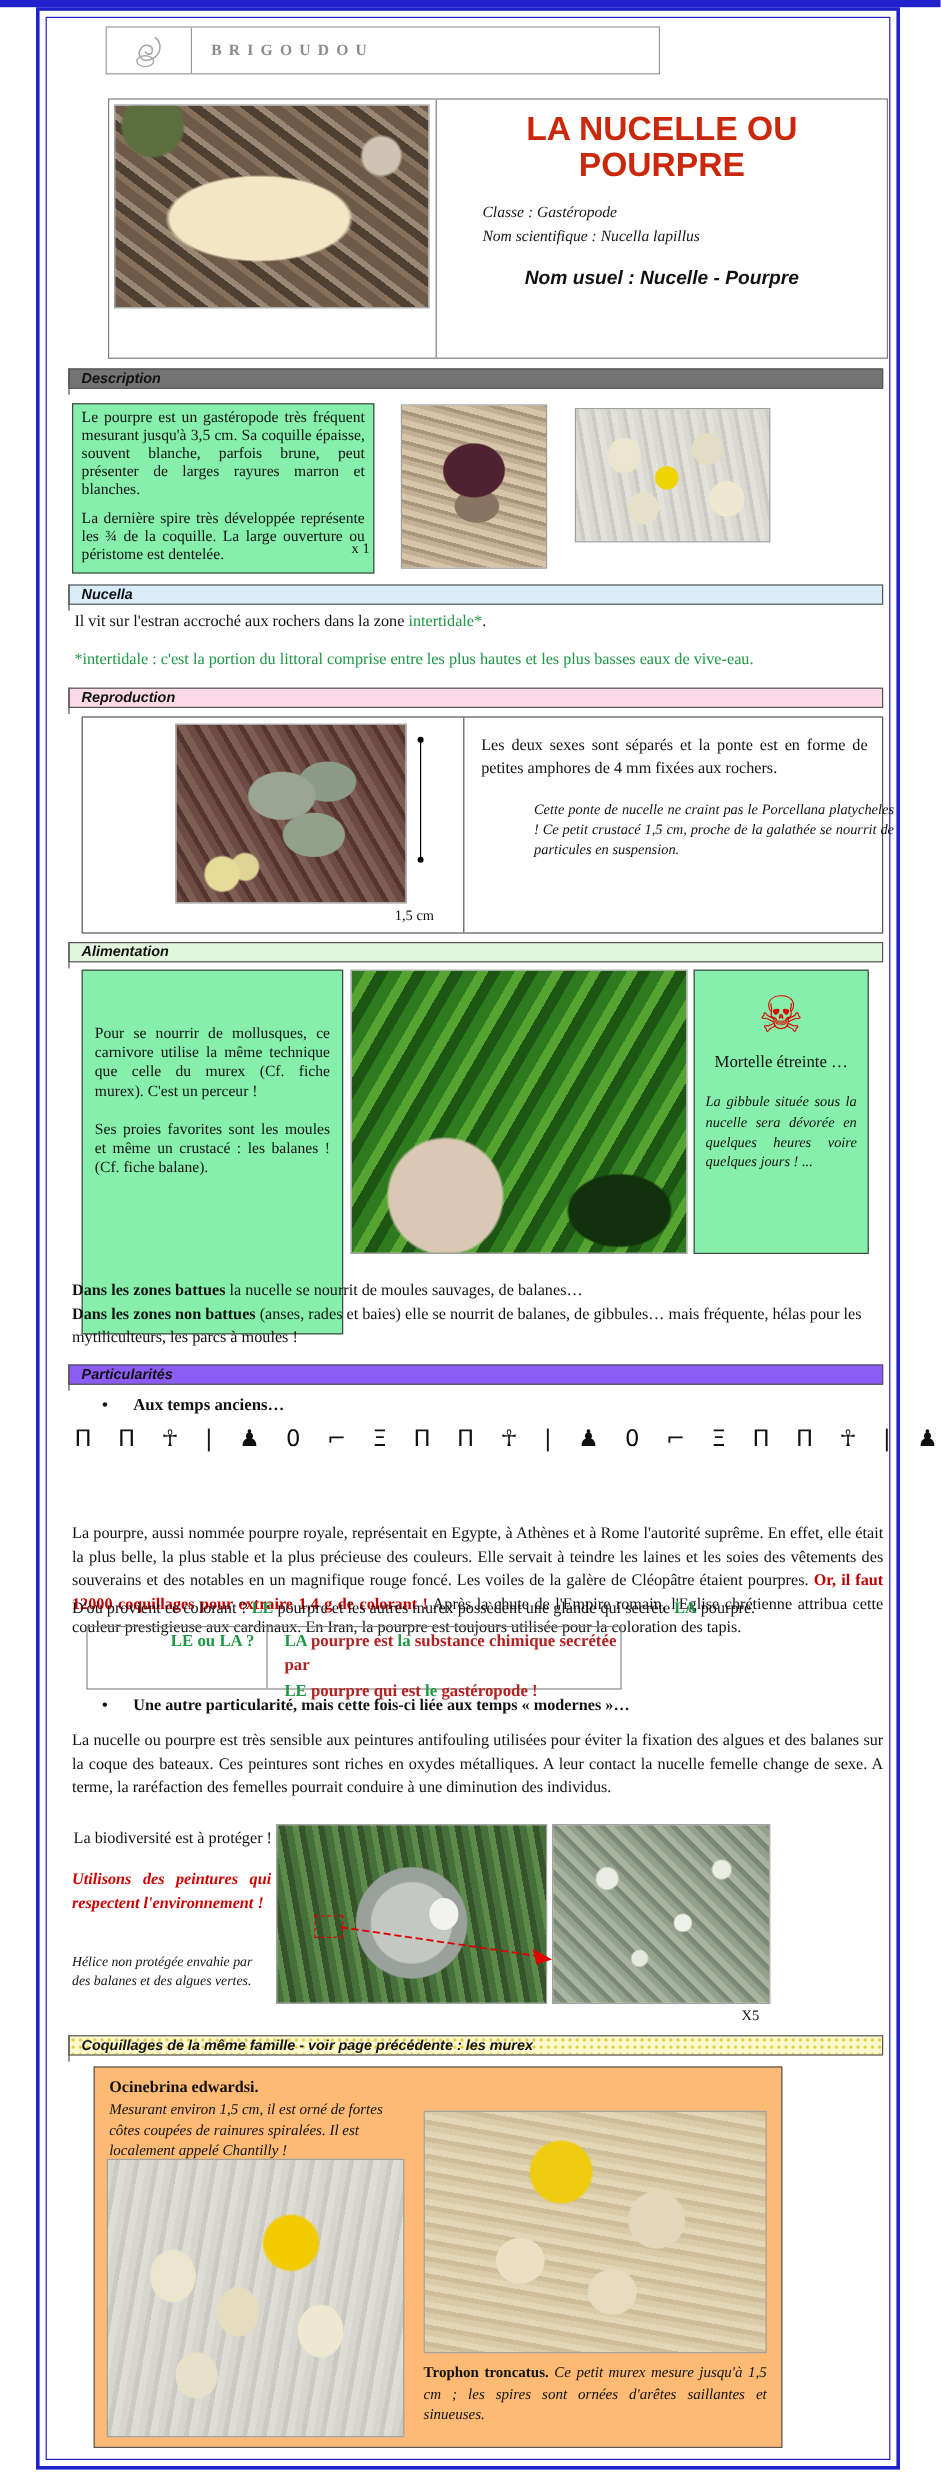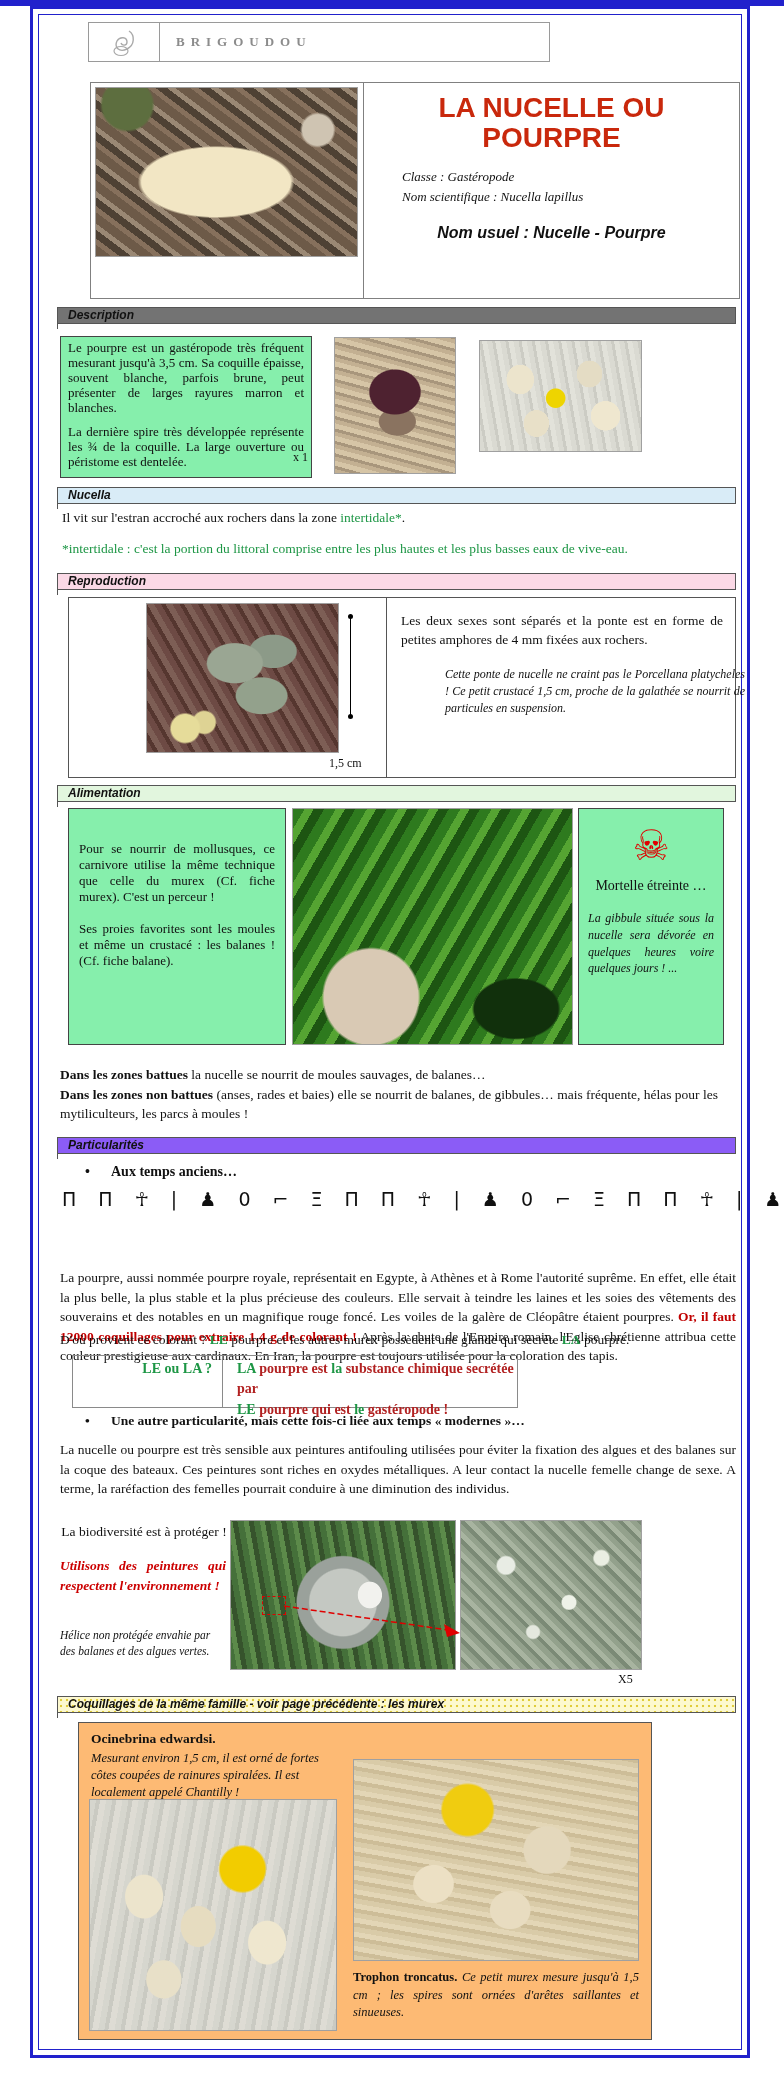--- a/index.html
+++ b/index.html
@@ -84,21 +84,21 @@
   .box{border:1px solid #444;box-sizing:border-box;background:#86efac;}
   #desc-text{left:60px;top:336px;width:252px;height:142px;padding:3px 7px;
              font-size:13px;line-height:15px;text-align:justify;overflow:hidden;}
   .gap{height:9px;}
   .green{color:#1d9645;}
   .dkred{color:#c00000;font-weight:bold;}
   .boxred{color:#b22222;}
   #repro-box{left:68px;top:597px;width:668px;height:181px;border:1px solid #555;box-sizing:border-box;}
   .vline{position:absolute;background:#000;}
   .dot{position:absolute;width:5px;height:5px;border-radius:50%;background:#000;}
-  #alim-text{left:68px;top:808px;width:218px;height:237px;padding:32px 10px 0 10px;
+  #alim-text{left:68px;top:808px;width:218px;height:304px;padding:44px 10px 0 10px;
              font-size:13px;line-height:16px;text-align:justify;}
   #alim-right{left:578px;top:808px;width:146px;height:237px;text-align:center;}
   #skull{font-family:"DejaVu Sans",sans-serif;font-size:42px;line-height:1;color:#e00000;margin-top:16px;}
   .para{position:absolute;font-size:13.5px;line-height:1.45;text-align:justify;}
   .bullet-row{position:absolute;display:flex;font-family:"Liberation Serif",serif;font-weight:bold;}
   .bullet-dot{width:26px;text-align:left;}
   #glyphs{position:absolute;left:62px;top:1188px;width:674px;font-family:"DejaVu Sans",sans-serif;
           font-size:19px;letter-spacing:8px;white-space:nowrap;color:#101010;}
   #leoula{position:absolute;left:72px;top:1355px;width:446px;height:53px;border:1px solid #8a8a8a;
           display:flex;box-sizing:border-box;font:bold 14px/1.45 "Liberation Serif",serif;}

